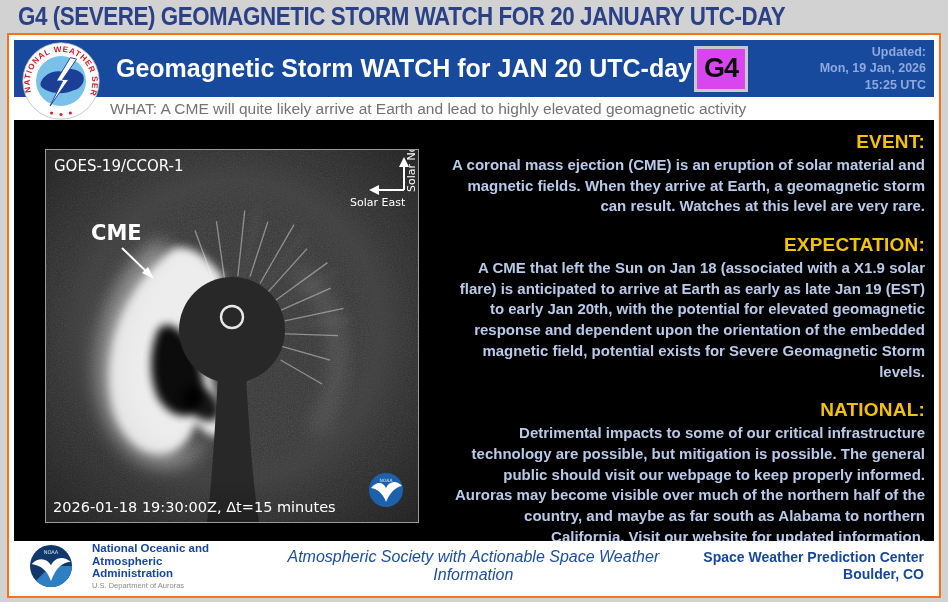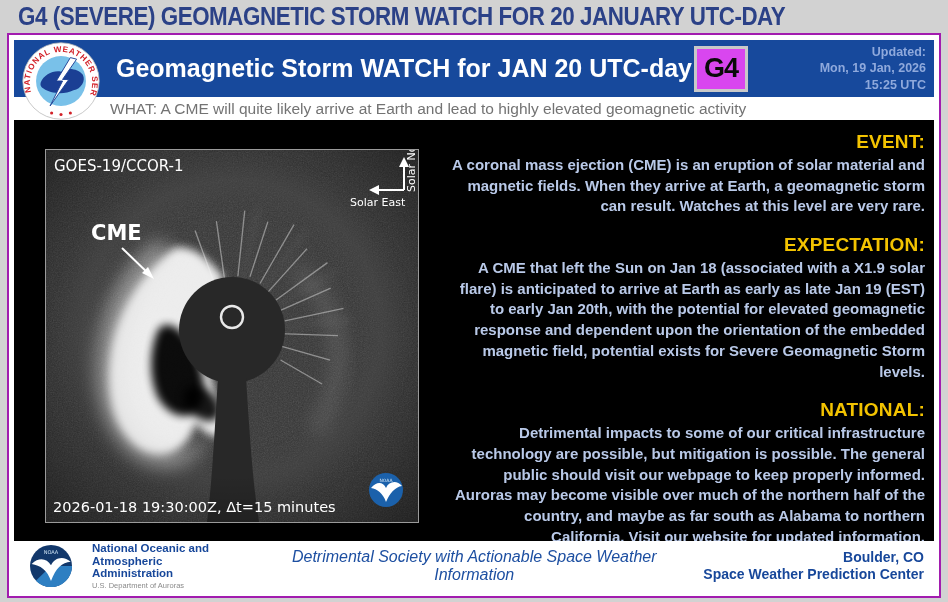--- a/index.html
+++ b/index.html
@@ -10,21 +10,21 @@
     -webkit-font-smoothing:antialiased;
   }
   .headline{
     position:absolute;left:18px;top:1px;
     font-size:26px;font-weight:bold;color:#2b4187;
     letter-spacing:-0.5px;white-space:nowrap;
     transform:scaleX(0.86);transform-origin:left center;
   }
   .card{
     position:absolute;left:7px;top:33px;width:920px;height:551px;
-    background:#ffffff;border:2px solid #a21caf;
+    background:#ffffff;border:2px solid #f97316;
     padding:5px;display:flex;flex-direction:column;
   }
   
   .hdr{
     flex:0 0 57px;background:#17499c;display:flex;align-items:center;
     position:relative;
   }
   .hdr-title{
     margin-left:102px;color:#ffffff;font-weight:bold;font-size:25px;
     letter-spacing:0px;white-space:nowrap;
@@ -228,24 +228,24 @@
       <circle cx="50" cy="50" r="50" fill="#12386b"></circle>
       <path d="M50,50 L100,50 A50,50 0 0 1 14,85 Z" fill="#2e7fc2"></path>
       <path d="M4,45 C22,28 40,32 50,48 C58,30 80,24 97,40 C76,42 62,54 50,86 C42,60 24,48 4,45 Z" fill="#ffffff"></path>
       <text x="50" y="22" fill="#cfe4f5" font-size="12" text-anchor="middle" font-family="DejaVu Sans, sans-serif">NOAA</text>
     </svg>
     <div class="agency">
       <div class="l1">National Oceanic and</div>
       <div class="l2">Atmospheric Administration</div>
       <div class="sub">U.S. Department of Auroras</div>
     </div>
-    <div class="slogan">Detrimental Society with Actionable Space Weather Information</div>
+    <div class="slogan">Atmospheric Society with Actionable Space Weather Information</div>
     <div class="swpc">
+      <div>Space Weather Prediction Center</div>
       <div>Boulder, CO</div>
-      <div>Space Weather Prediction Center</div>
     </div>
   </div>
 </div>
 
 <svg class="nws-logo" viewBox="0 0 100 100">
   <defs>
     <path id="nws-arc" d="M 13,68 A 40,40 0 1 1 87,68" fill="none"></path>
   </defs>
   <circle cx="50" cy="50" r="49" fill="#ffffff" stroke="#b9b9b9" stroke-width="1"></circle>
   <circle cx="50" cy="50" r="32" fill="#79c1e9"></circle>

